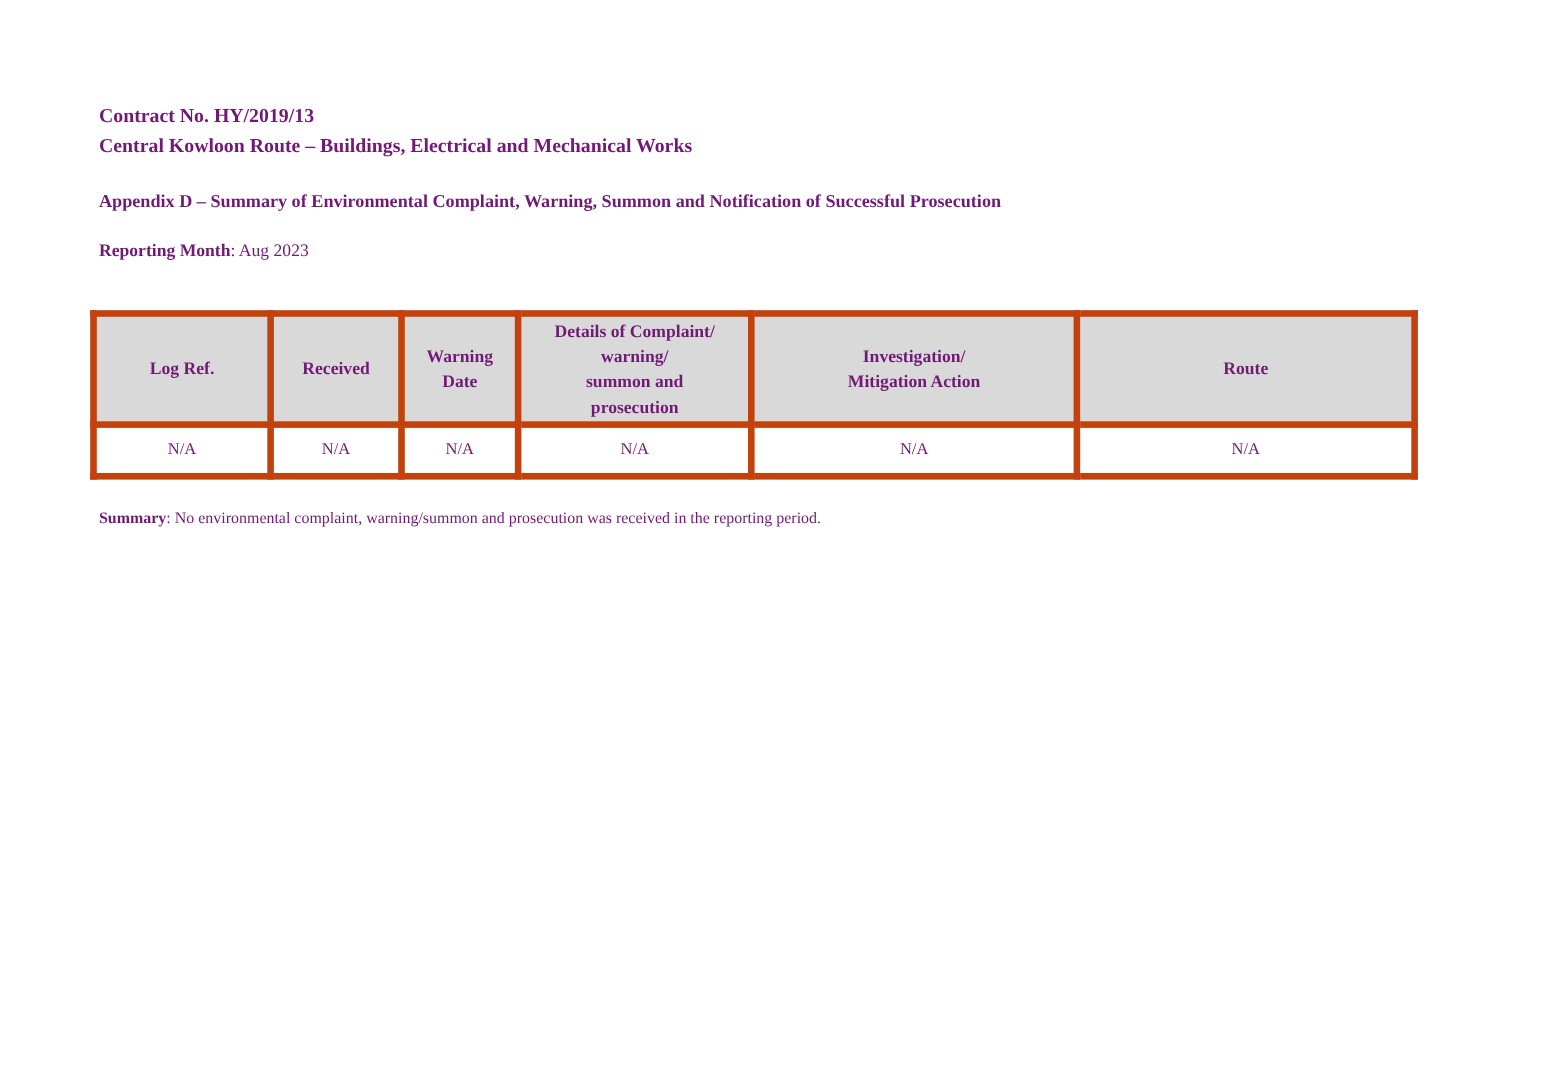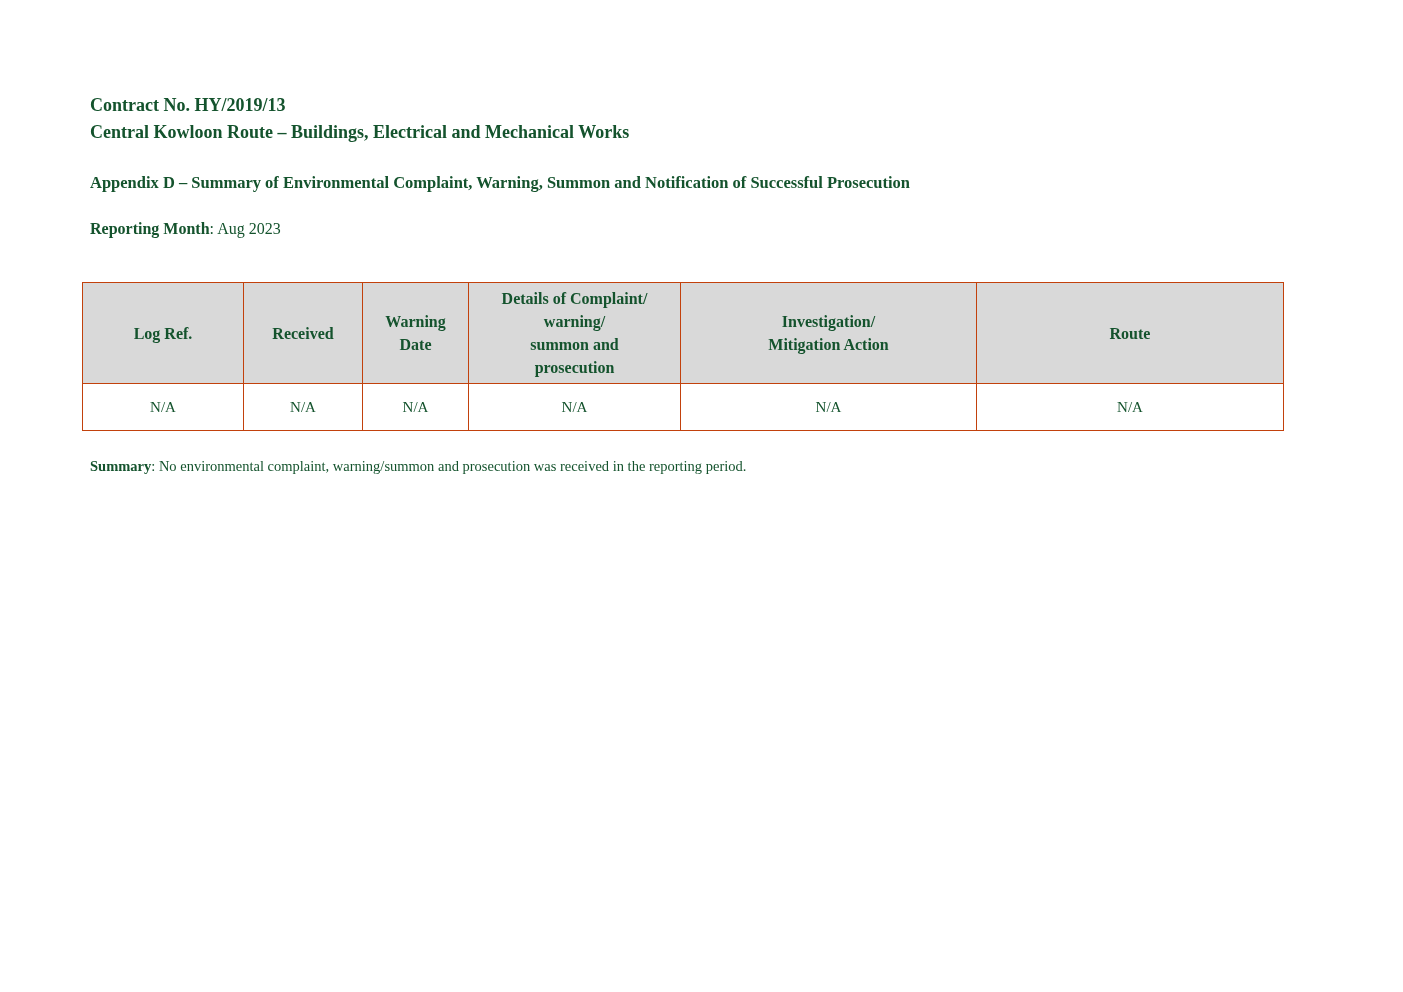--- a/index.html
+++ b/index.html
@@ -6,21 +6,21 @@
       margin: 0;
       padding: 0;
       background: #ffffff;
     }
     .page {
       position: relative;
       width: 1403px;
       height: 864px;
       background: #ffffff;
       font-family: "Liberation Serif", serif;
-      color: #14532d;
+      color: #701a75;
       overflow: hidden;
     }
     .content {
       position: absolute;
       left: 90px;
       top: 92px;
       width: 1196px;
     }
     .doc-title {
       font-size: 18px;
@@ -47,21 +47,21 @@
     table.summary {
       border-collapse: collapse;
       table-layout: fixed;
       width: 1201px;
       margin-left: -8px;
       margin-top: 42px;
       border: 1px solid #000;
     }
     table.summary th,
     table.summary td {
-      border: 1px solid #c2410c;
+      border: 6px solid #c2410c;
     }
     table.summary th {
       background: #d9d9d9;
       font-size: 16px;
       font-weight: bold;
       text-align: center;
       vertical-align: middle;
       white-space: pre-line;
       line-height: 23px;
       height: 101px;

